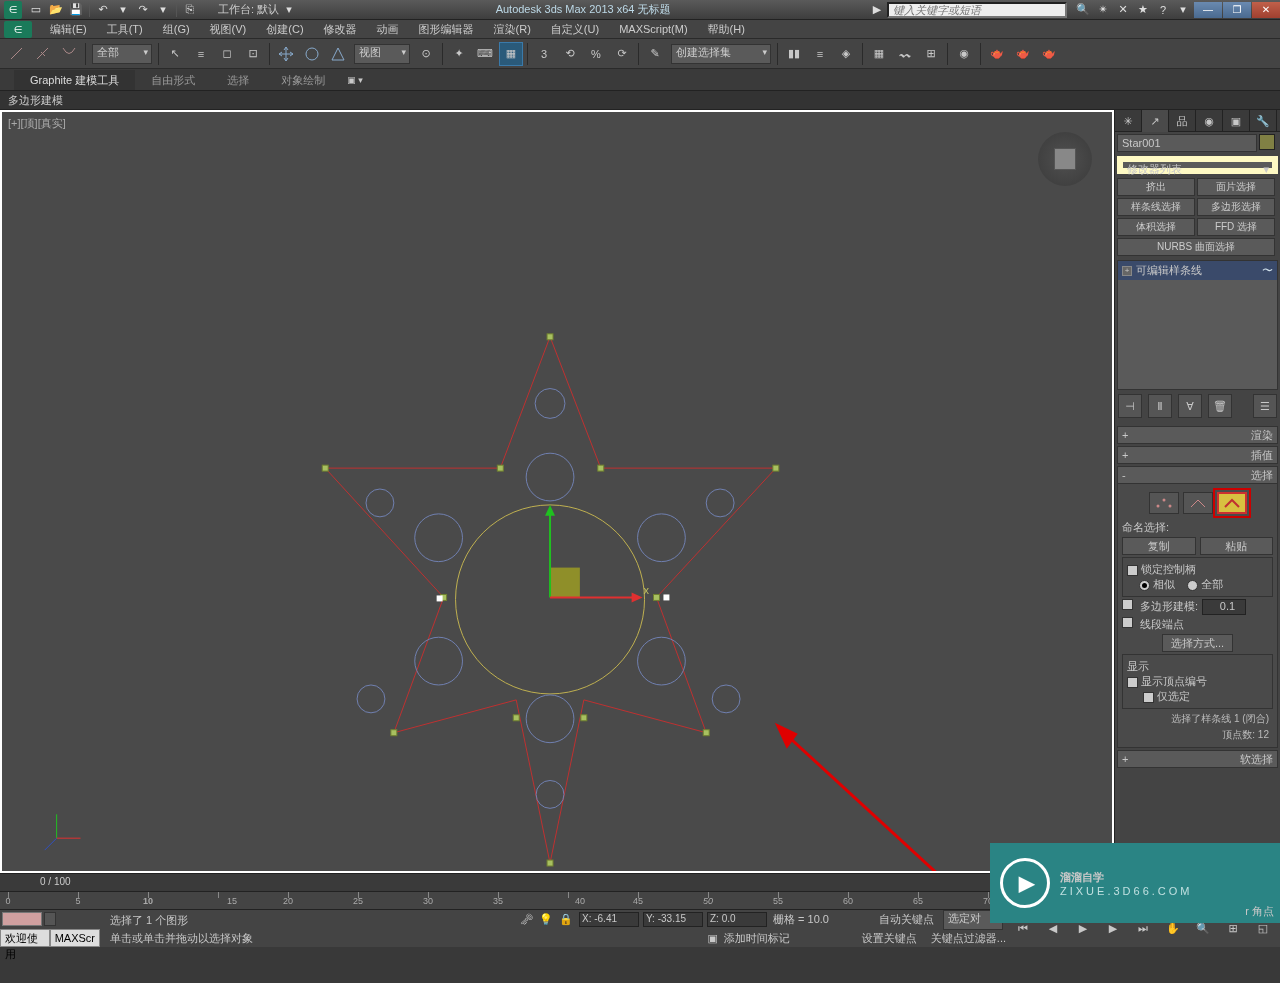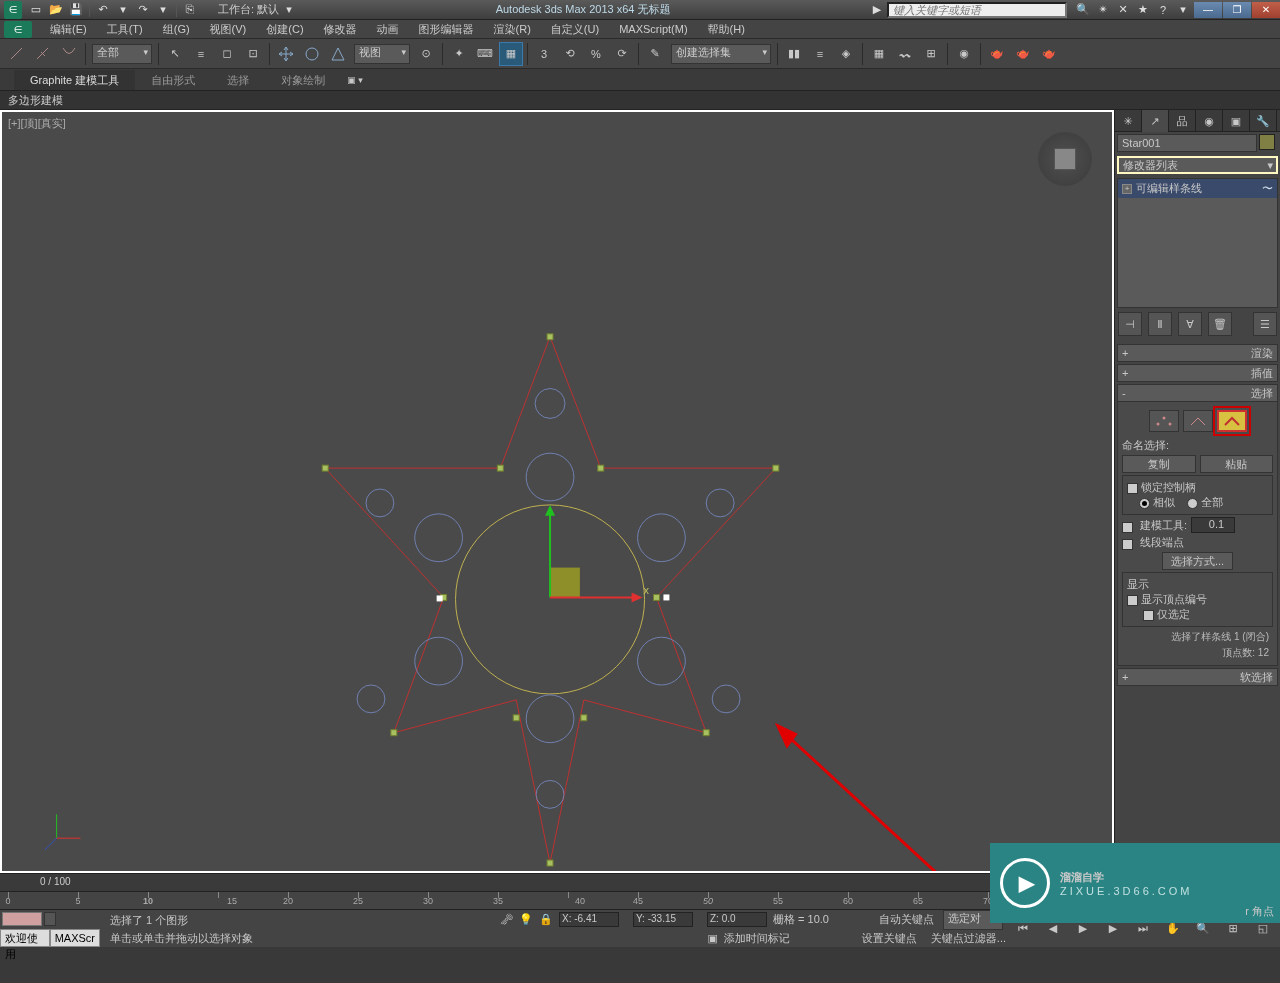--- a/index.html
+++ b/index.html
@@ -31,57 +31,57 @@
 .viewport{flex:1;background:#4a4a4a;position:relative;border:2px solid #ffffff}
 .vplabel{position:absolute;top:4px;left:6px;color:#aaa;font-size:11px}
 .vpcube{position:absolute;top:20px;right:20px;width:54px;height:54px;border-radius:50%;background:radial-gradient(#505050,#3a3a3a);display:flex;align-items:center;justify-content:center}
 .vpcube-inner{width:22px;height:22px;background:#888;border:1px solid #555}
 .rpanel{width:166px;background:#444;border-left:1px solid #222;display:flex;flex-direction:column;overflow:hidden}
 .rpanel-tabs{height:22px;display:flex;background:#3a3a3a;border-bottom:1px solid #222}
 .rptab{width:27px;height:22px;display:flex;align-items:center;justify-content:center;border-right:1px solid #222}
 .rptab.active{background:#4a4a4a}
 .objname{height:18px;background:#5a5a5a;border:1px solid #333;padding:0 4px;width:140px;margin:2px}
 .colorchip{width:16px;height:16px;background:#808044;border:1px solid #222;display:inline-block;vertical-align:top;margin-top:2px}
-.modlist-dd{height:18px;background:#5a5a5a;border:2px solid #fef9c3;padding:0 4px;margin:2px;position:relative}
+.modlist-dd{height:18px;background:#5a5a5a;border:6px solid #fef9c3;padding:0 4px;margin:2px;position:relative}
 .modlist-dd::after{content:"▾";position:absolute;right:3px;top:1px}
 .modbtns{display:flex;flex-wrap:wrap;padding:1px}
 .modbtn{width:78px;height:18px;background:#5a5a5a;border:1px solid #333;margin:1px;text-align:center;line-height:16px;color:#ccc;font-size:10px}
 .modstack{height:130px;background:#5a5a5a;border:1px solid #333;margin:2px}
 .modstack-item{background:#3a4a6a;padding:2px 4px;display:flex;align-items:center;color:#d0e0ea}
 .modstack-item .plus{width:10px;height:10px;background:#666;border:1px solid #888;margin-right:4px;text-align:center;line-height:8px;font-size:8px}
 .stacktb{height:22px;display:flex;padding:2px;gap:4px}
 .stacktb .tbtn{border:1px solid #333;background:#555}
 .rollhdr{height:18px;background:#5a5a5a;border:1px solid #333;margin:2px 2px 0;padding:0 4px;line-height:16px;display:flex}
 .rollhdr .sign{width:10px}
 .rollhdr .lbl{flex:1;text-align:right}
 .rollbody{background:#4a4a4a;border:1px solid #333;border-top:none;margin:0 2px;padding:4px}
 .subobj-row{display:flex;justify-content:center;gap:4px;padding:4px}
 .sobtn{width:30px;height:22px;border:1px solid #333;background:#555;display:flex;align-items:center;justify-content:center}
 .sobtn.seg{color:#d08080}
 .sobtn.spline{border:2px solid #cc3030;background:#d8c040;position:relative}
 .sobtn.spline::before{content:"";position:absolute;inset:-6px;border:2px solid #cc0000}
-.fieldrow{display:flex;align-items:flex-end;margin:2px 0;gap:4px}
+.fieldrow{display:flex;align-items:flex-start;margin:2px 0;gap:4px}
 .spinfield{width:44px;height:16px;background:#3a3a3a;border:1px solid #222;text-align:right;padding:0 10px 0 2px;position:relative}
 .btn-sm{height:18px;background:#5a5a5a;border:1px solid #333;text-align:center;line-height:16px;padding:0 8px}
 .grpbox{border:1px solid #333;padding:4px;margin:2px 0}
 .chk{width:11px;height:11px;background:#ccc;border:1px solid #333;display:inline-block;vertical-align:middle;margin-right:3px;position:relative}
 .rad{width:11px;height:11px;border:1px solid #333;border-radius:50%;background:#ccc;display:inline-block;vertical-align:middle;margin-right:3px;position:relative}
 .rad.checked::after{content:"";position:absolute;top:2px;left:2px;width:5px;height:5px;border-radius:50%;background:#000}
 .infotxt{text-align:right;color:#bbb;font-size:10px;padding:1px 4px}
 .timebar{height:18px;background:#3a3a3a;position:relative;border-top:1px solid #222}
 .timerange{position:absolute;left:40px;top:2px;color:#ccc;font-size:10px}
 .timeline{height:18px;background:#444;border-top:1px solid #222;position:relative;padding-left:8px}
 .ttick{position:absolute;top:0;width:1px;height:6px;background:#888}
 .tlbl{position:absolute;top:4px;font-size:9px;color:#aaa;transform:translateX(-50%)}
 .statusbar{height:38px;background:#444;border-top:1px solid #222;display:flex}
 .status-left{width:100px;display:flex;flex-direction:column}
 .welcome{display:flex;height:18px}
 .welcome-tab{background:#ddd;color:#000;padding:0 4px;line-height:16px;border:1px solid #888}
 .status-prompt{padding:0 6px;line-height:18px}
-.coords{display:flex;align-items:flex-end;gap:14px}
+.coords{display:flex;align-items:flex-end;gap:4px}
 .coord-field{width:60px;height:15px;background:#3a3a3a;border:1px solid #222;padding:0 2px;font-size:10px}
 .bottom-right{display:flex;align-items:center;gap:4px;padding:0 4px}
 .watermark{position:absolute;right:0;bottom:60px;width:290px;height:80px;background:#2a8484;display:flex;align-items:center;color:#fff;font-size:20px;font-weight:bold;padding:0 10px}
 .watermark .logo{width:50px;height:50px;border:3px solid #fff;border-radius:50%;margin-right:10px;position:relative}
 .watermark .logo::after{content:"▶";position:absolute;top:10px;left:16px;color:#fff;font-size:20px}
 .watermark .sub{font-size:11px;letter-spacing:3px;color:#c0e0e0;display:block;font-weight:normal}
 svg{pointer-events:none}
 .status-mid{flex:1;display:flex;flex-direction:column}
 .status-line{display:flex;align-items:center;height:19px;gap:6px;padding-left:4px}
 </style>
@@ -284,20 +284,29 @@
       <div class="rptab">品</div>
       <div class="rptab">◉</div>
       <div class="rptab">▣</div>
       <div class="rptab">🔧</div>
     </div>
     <div style="display:flex;">
       <input class="objname" value="Star001" style="">
       <span class="colorchip"></span>
     </div>
     <div class="modlist-dd">修改器列表</div>
+    <div class="modbtns">
+      <div class="modbtn">挤出</div>
+      <div class="modbtn">面片选择</div>
+      <div class="modbtn">样条线选择</div>
+      <div class="modbtn">多边形选择</div>
+      <div class="modbtn">体积选择</div>
+      <div class="modbtn">FFD 选择</div>
+      <div class="modbtn" style="width:158px">NURBS 曲面选择</div>
+    </div>
     <div class="modstack">
       <div class="modstack-item">
         <span class="plus">+</span>
         <span>可编辑样条线</span>
         <span style="margin-left:auto;color:#d0e0ea">〜</span>
       </div>
     </div>
     <div class="stacktb">
       <div class="tbtn">⊣</div>
       <div class="tbtn">Ⅱ</div>
@@ -349,21 +358,21 @@
         <div class="grpbox">
           <div><span class="chk"></span><span>锁定控制柄</span></div>
           <div style="padding-left:12px">
             <span class="rad checked"></span><span>相似</span>
             &nbsp;&nbsp;
             <span class="rad"></span><span>全部</span>
           </div>
         </div>
         <div class="fieldrow">
           <span class="chk"></span>
-          <span>建模工具:</span>
+          <span>多边形建模:</span>
           <span class="spinfield">0.1</span>
         </div>
         <div class="fieldrow">
           <span class="chk"></span>
           <span>线段端点</span>
         </div>
         <div class="fieldrow" style="justify-content:center">
           <div class="btn-sm">选择方式...</div>
         </div>
         <div class="grpbox">

